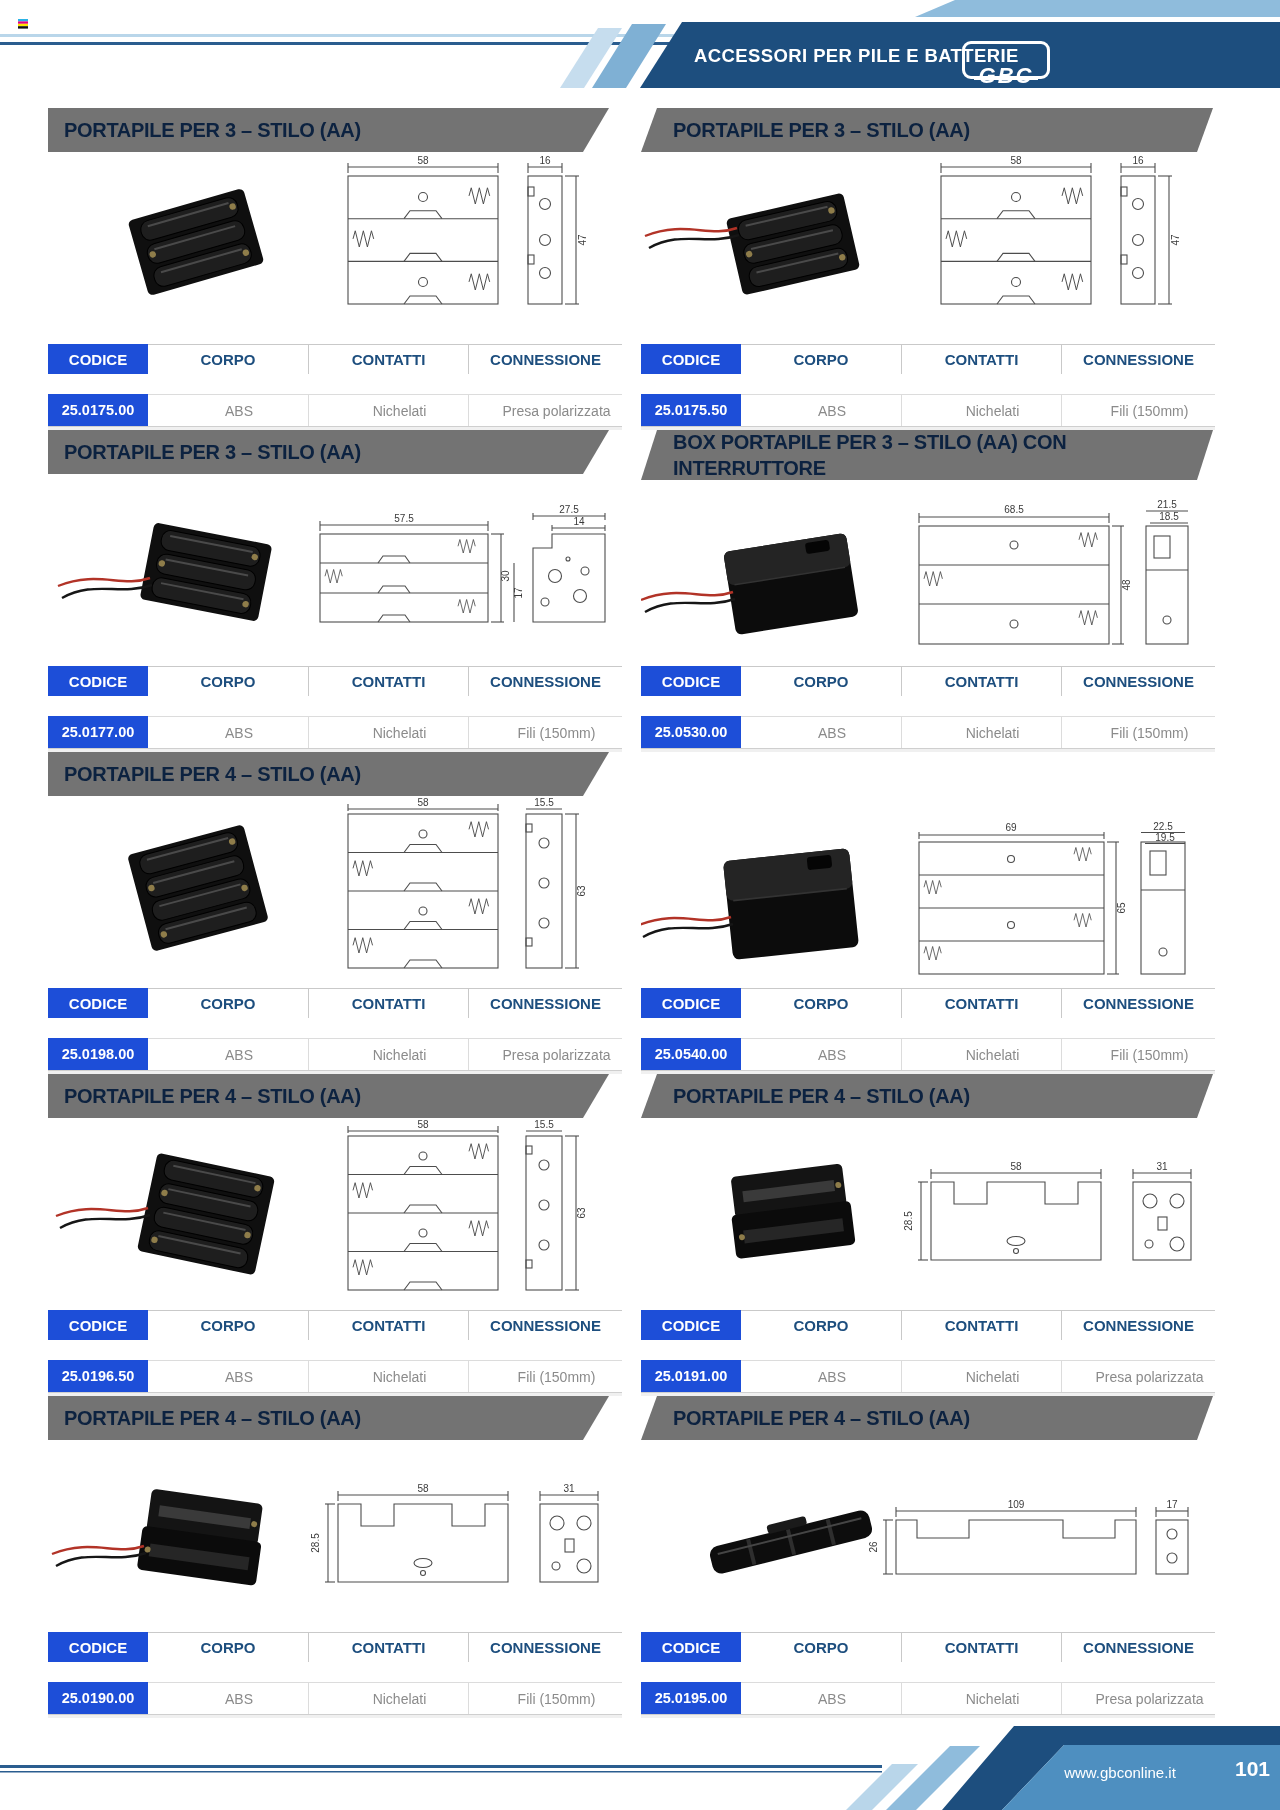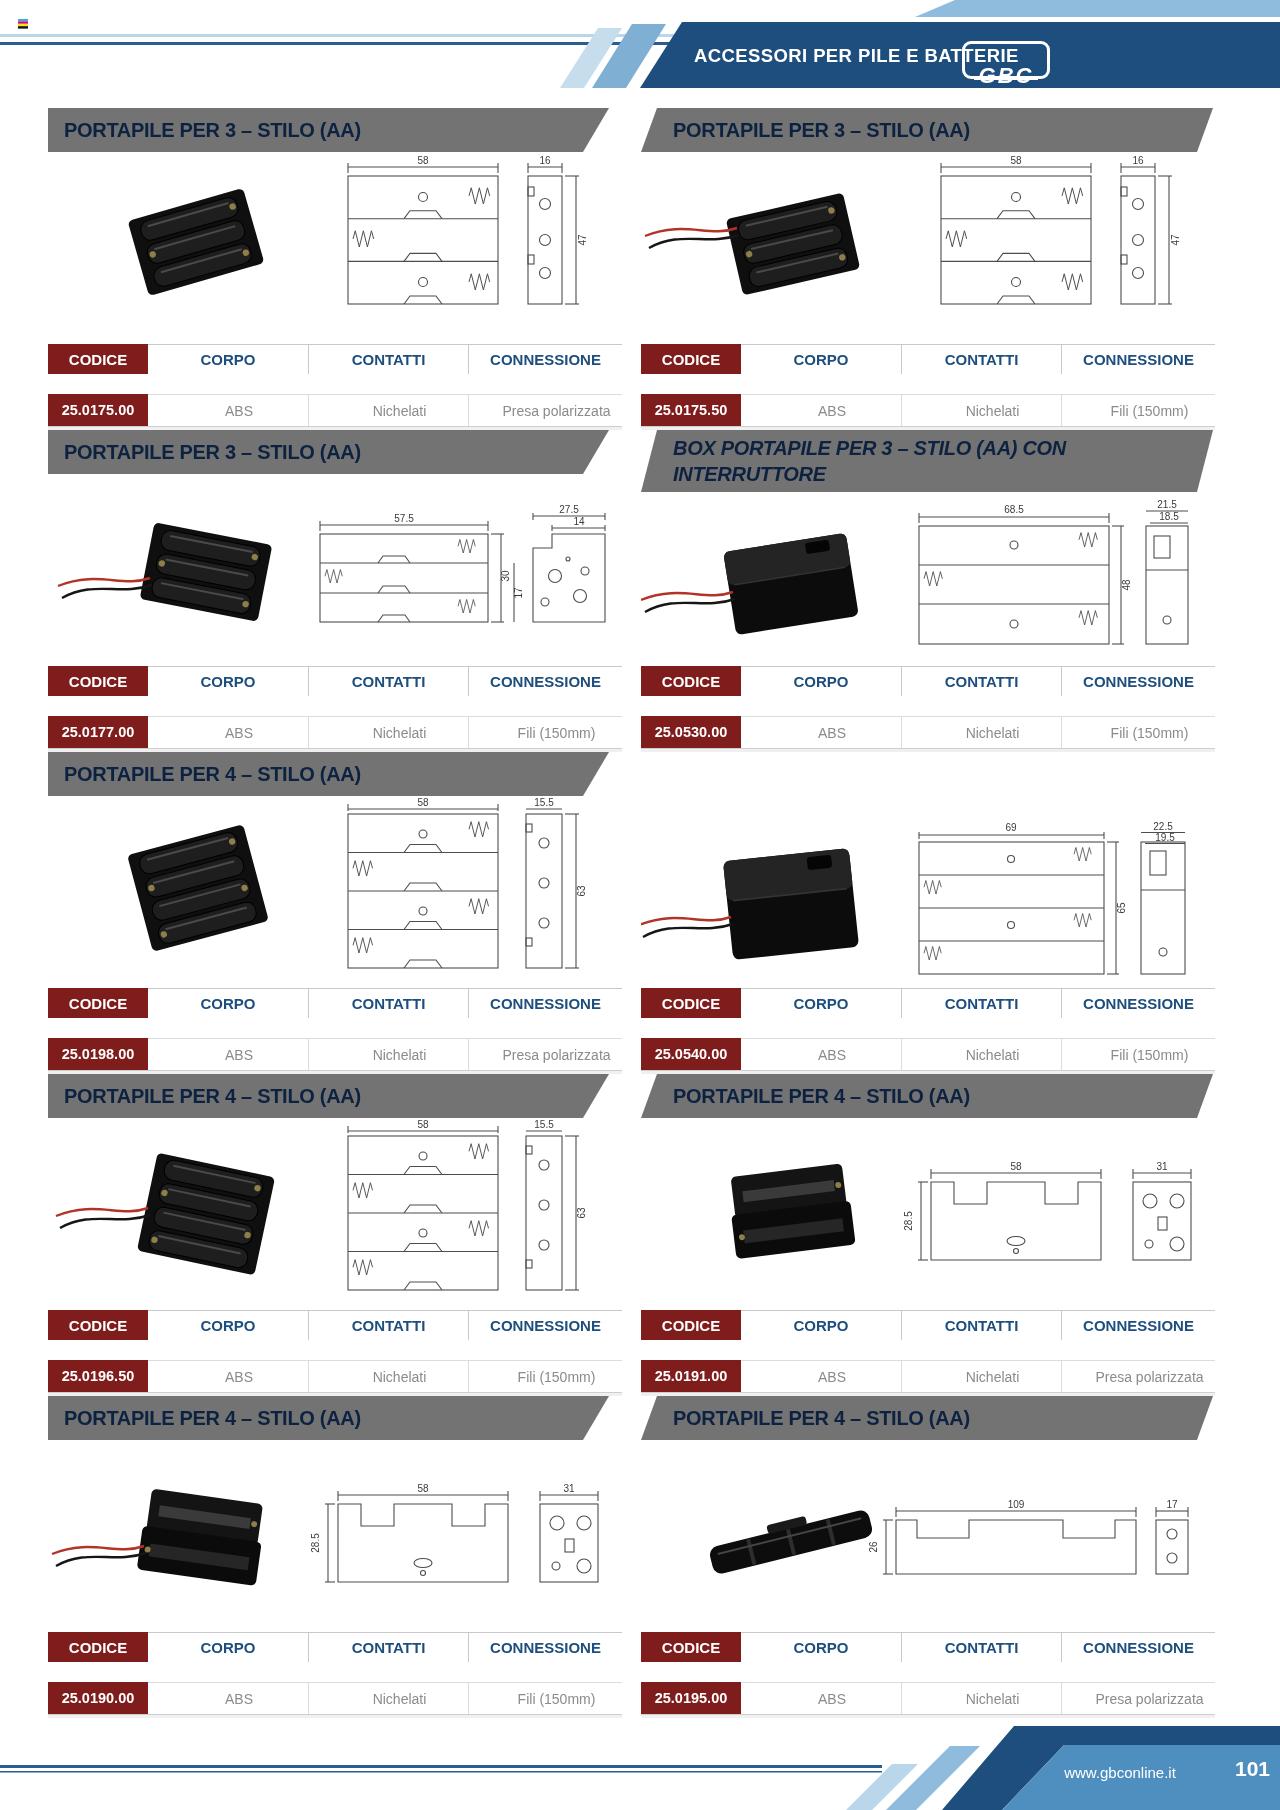--- a/index.html
+++ b/index.html
@@ -15,30 +15,30 @@
   .gbc-logo{left:962px;top:41px;width:82px;height:32px;border:3px solid #fff;border-radius:9px;
             display:flex;align-items:center;justify-content:center;}
   .gbc-inner{position:relative;color:#fff;font-weight:bold;font-style:italic;font-size:22px;letter-spacing:2px;margin-top:32px;}
   .gbc-inner::after{content:"";position:absolute;left:-5px;right:-5px;top:55%;height:2.5px;background:#fff;}
 
   
   .card{position:absolute;width:574px;height:300px;}
   .banner{position:absolute;top:0;left:0;height:44px;background:#737373;display:flex;align-items:center;}
   .banner.lcol{width:545px;clip-path:polygon(0 0,100% 0,calc(100% - 26px) 100%,0 100%);padding-left:16px;}
   .banner.rcol{width:540px;clip-path:polygon(16px 0,100% 0,calc(100% - 16px) 100%,0 100%);padding-left:32px;}
-  .banner.two{height:62px;font-style:italic;}
+  .banner.two{height:50px;}
   .banner span{font-size:20px;font-weight:bold;color:#0c2240;letter-spacing:-.3px;line-height:1.3;padding-right:40px;}
   .media{position:absolute;top:46px;left:0;width:574px;height:186px;}
   .media.low{top:70px;height:166px;}
 
   .ptable{position:absolute;top:236px;left:0;width:574px;}
   .trow{display:flex;height:30px;}
   .trow.data{height:32px;border-bottom:1px solid #cfcfcf;margin-top:20px;}
   .td{display:flex;align-items:center;justify-content:center;box-sizing:border-box;}
-  .cA{width:100px;background:#7f1d1d;color:#fff;font-weight:bold;font-size:15px;}
+  .cA{width:100px;background:#1d4ed8;color:#fff;font-weight:bold;font-size:15px;}
   .trow.data .cA{font-size:14.5px;}
   .cB{width:160px;}.cC{width:160px;}.cD{width:154px;}
   .trow.head .cB,.trow.head .cC,.trow.head .cD{color:#1d4e7e;font-weight:bold;font-size:15px;border-top:1px solid #c9c9c9;}
   .trow.head .cC,.trow.head .cD{border-left:1px solid #c9c9c9;}
   .trow.data .cB,.trow.data .cC,.trow.data .cD{color:#8b8b8b;font-size:14px;border-top:1px solid #dcdcdc;padding-left:22px;}
   .trow.data .cC,.trow.data .cD{border-left:1px solid #dcdcdc;}
   .ptable::after{content:"";display:block;height:3px;background:#f0f0f0;}
 
   
   #ftr-svg{left:0;top:1726px;}

